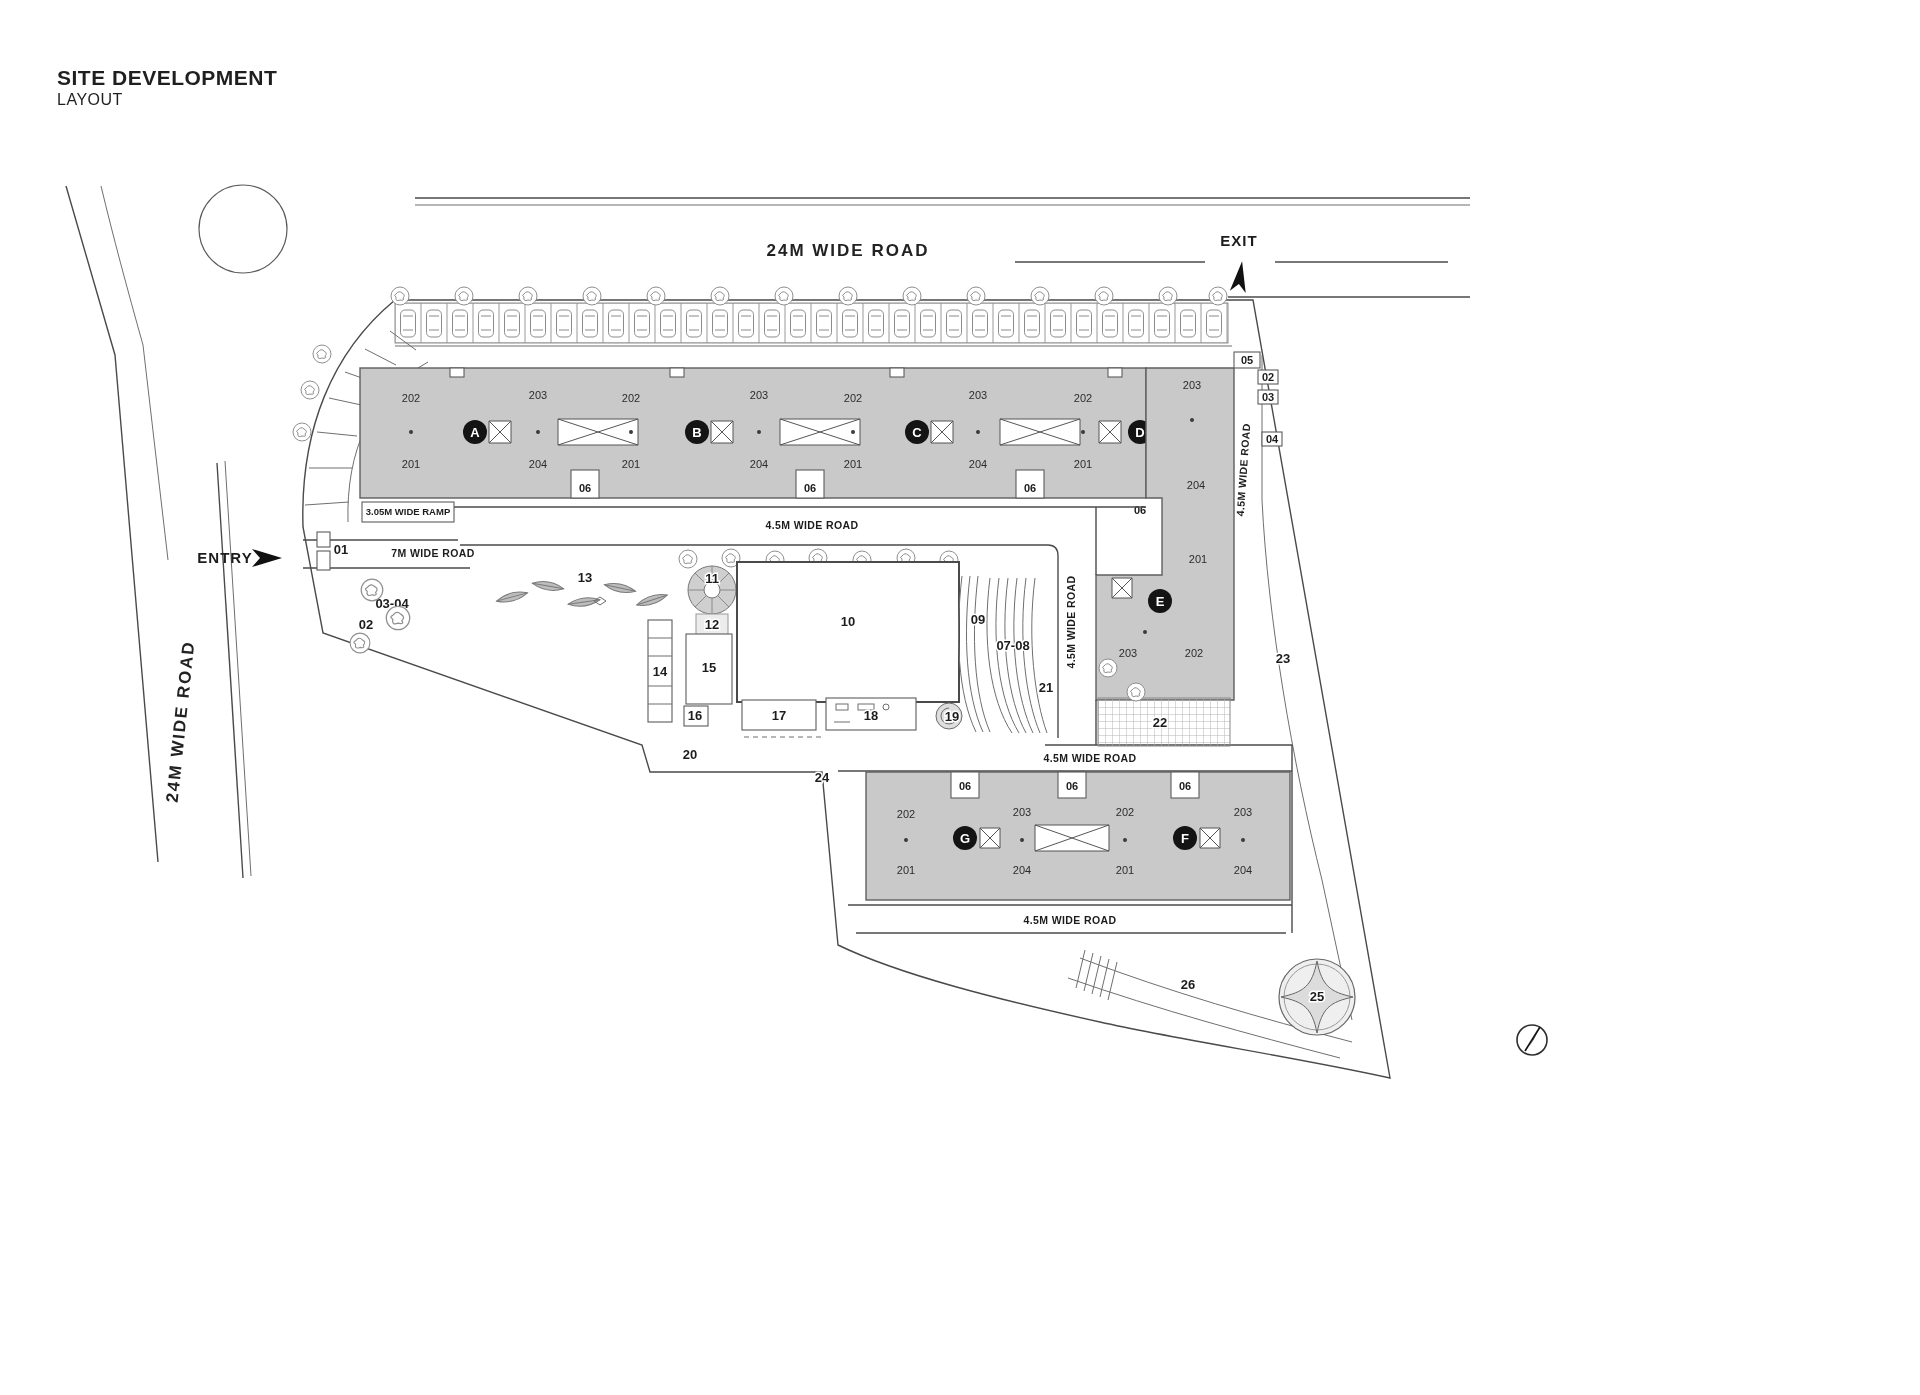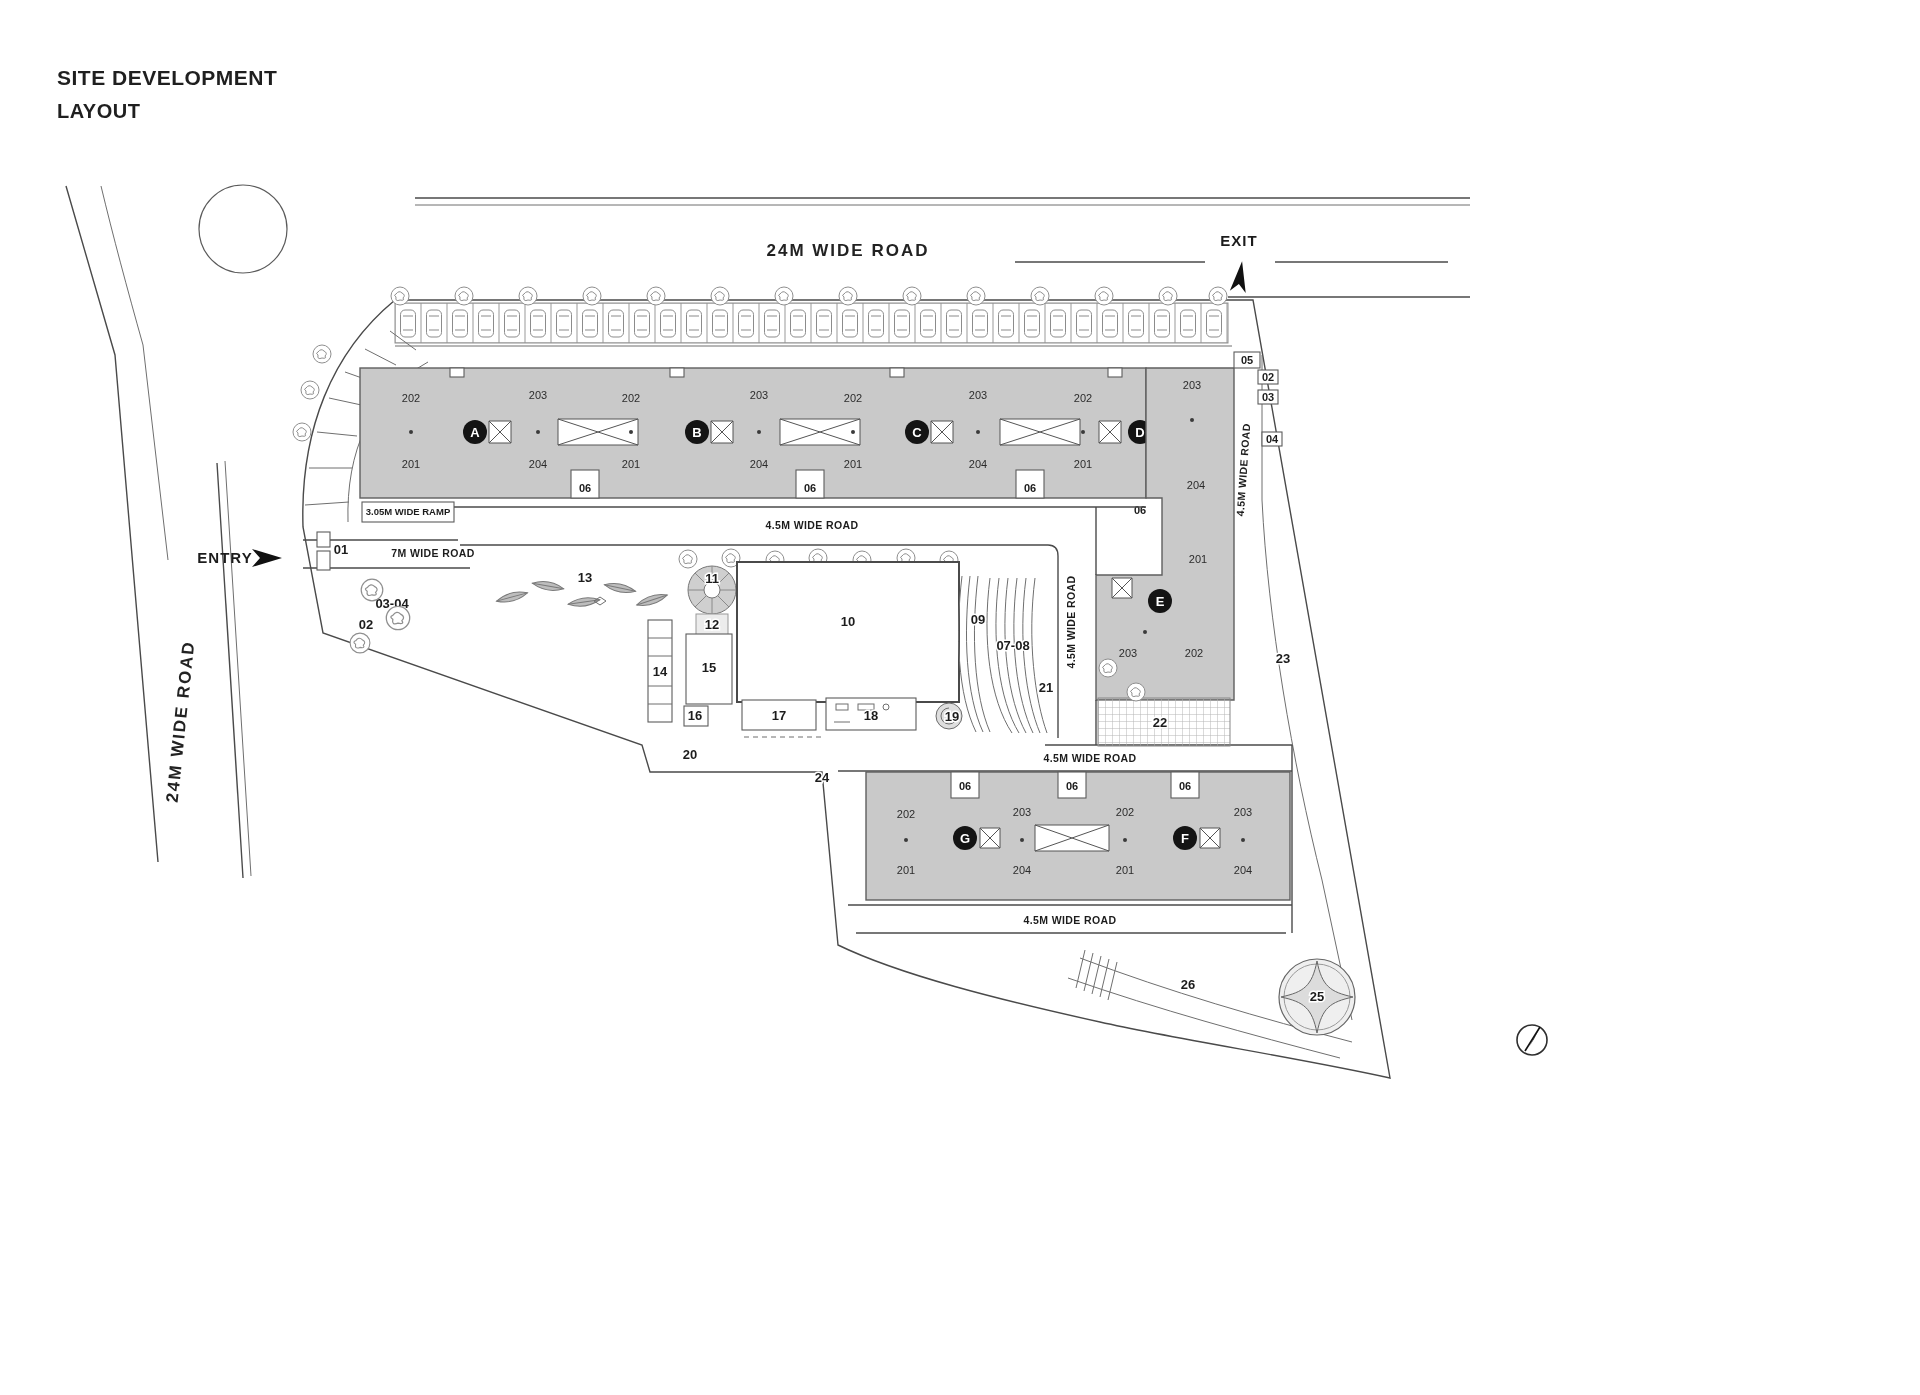--- a/index.html
+++ b/index.html
@@ -1,20 +1,20 @@
 <!DOCTYPE html>
 <html><head>
 <meta charset="utf-8">
 <style>
   html,body{margin:0;padding:0;background:#ffffff}
   .stage{position:relative;width:1920px;height:1180px;background:#fff;
          font-family:"Liberation Sans",sans-serif;overflow:hidden}
   .title{position:absolute;left:57px;top:66px;color:#1f1f1f}
   .title .l1{font-size:21px;font-weight:700;letter-spacing:.5px}
-  .title .l2{font-size:20px;font-weight:700;margin-top:10px;letter-spacing:.5px}
+  .title .l2{font-size:16px;font-weight:400;margin-top:1px;letter-spacing:.5px}
   svg{position:absolute;left:0;top:0}
   text{font-family:"Liberation Sans",sans-serif;fill:#1c1c1c;text-anchor:middle}
   .road-lbl{font-size:17px;font-weight:700;letter-spacing:2px;fill:#222}
   .road-sm{font-size:10.5px;font-weight:700;letter-spacing:.4px}
   .ramp-t{font-size:9.5px;font-weight:700}
   .unit{font-size:11px;fill:#2c2c2c;font-weight:400}
   .num{font-size:13px;font-weight:700;paint-order:stroke;stroke:#ffffff;stroke-width:3px}
   .numsm{font-size:11px;font-weight:700;paint-order:stroke;stroke:#ffffff;stroke-width:3px}
   .badge-t{font-size:13px;font-weight:700;fill:#ffffff}
   .gate{font-size:15px;font-weight:700;letter-spacing:1px}

